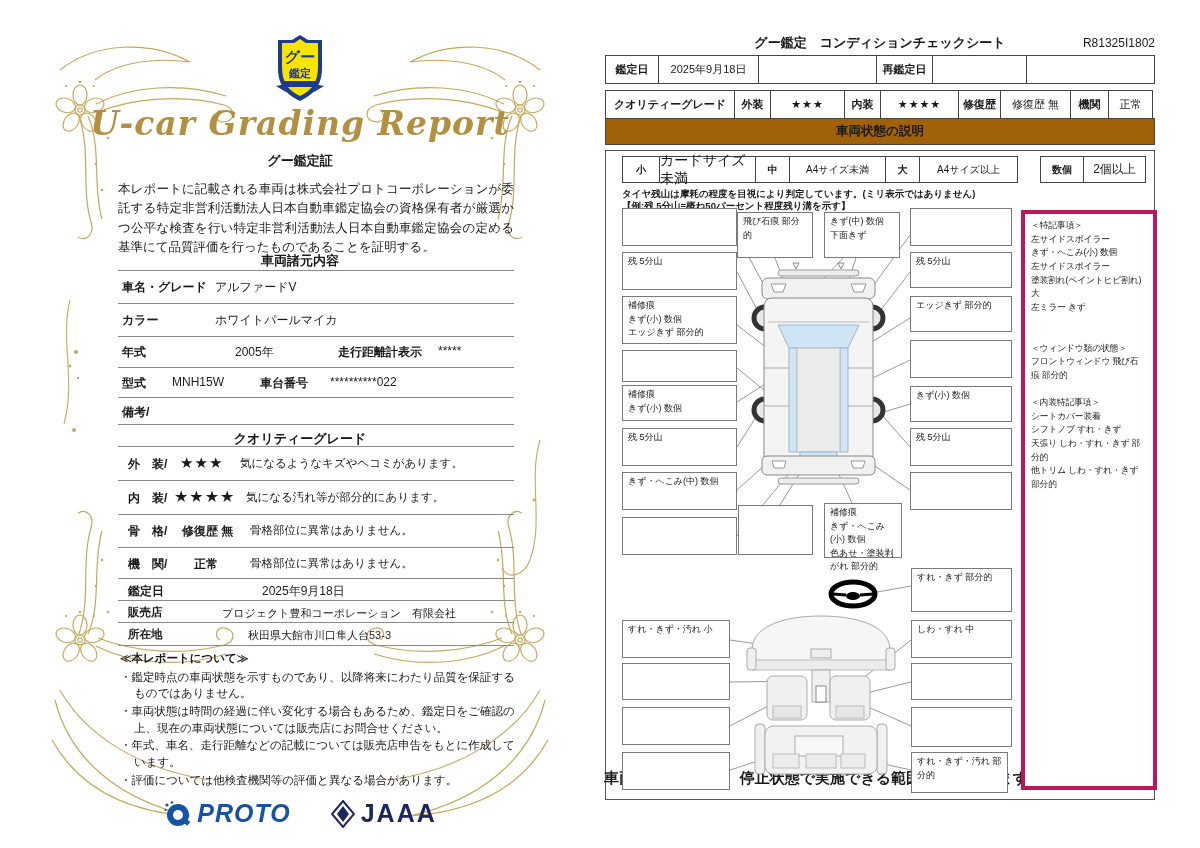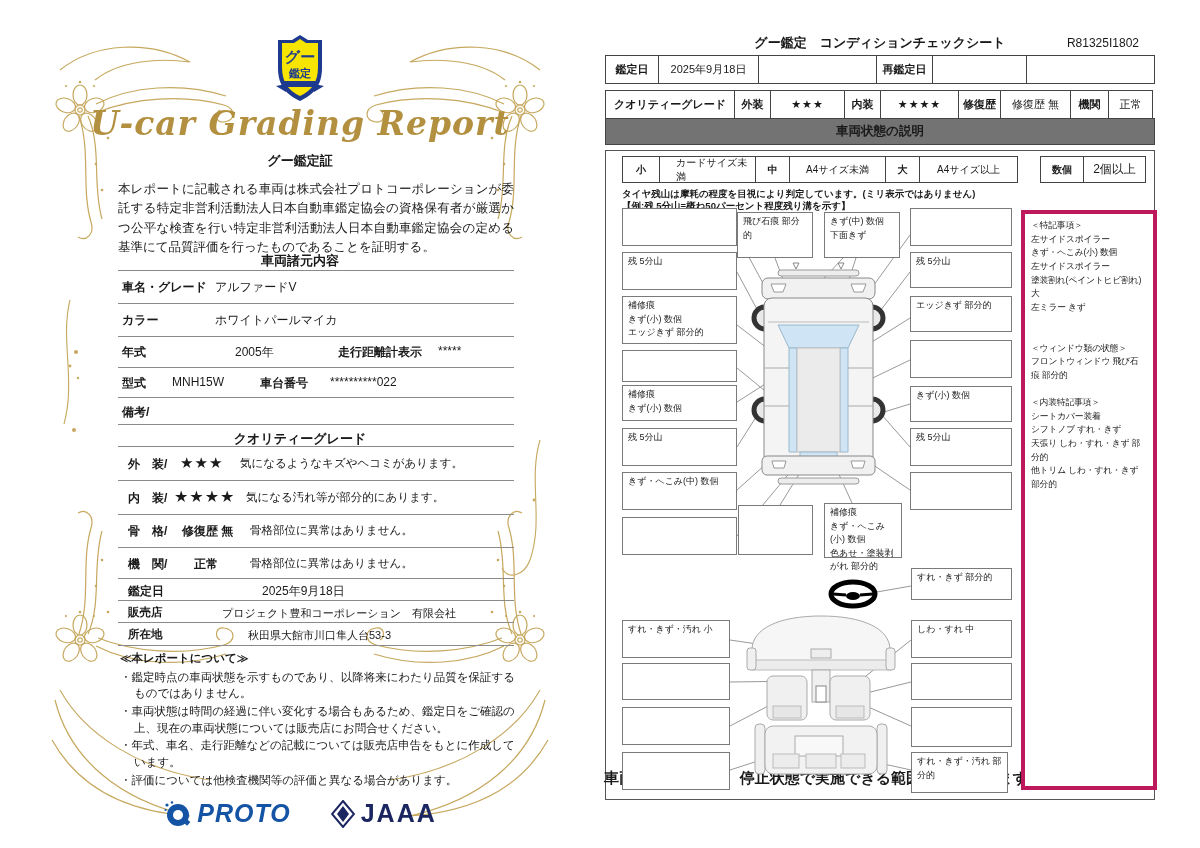--- a/index.html
+++ b/index.html
@@ -29,27 +29,27 @@
   .stars{font-size:15px;letter-spacing:1px;}
   .lp-about{position:absolute;left:120px;top:650px;width:400px;font-family:"Liberation Serif",serif;font-size:11.5px;line-height:1.45;}
   .lp-about .hd{font-weight:bold;margin-bottom:2px;}
   .lp-about .it{padding-left:14px;text-indent:-14px;margin-bottom:1px;}
   .logo-row{position:absolute;left:0;top:799px;width:600px;display:flex;justify-content:center;align-items:flex-start;gap:40px;}
   .logo{display:flex;align-items:center;gap:6px;}
   .proto-txt{font-size:25px;font-weight:bold;font-style:italic;color:#1553a4;letter-spacing:1px;}
   .jaaa-txt{font-size:25px;font-weight:bold;color:#1b2660;letter-spacing:2px;}
   
   .rp-title{position:absolute;left:5px;top:34px;width:550px;text-align:center;font-weight:bold;font-size:13px;}
-  .rp-code{position:absolute;right:61px;top:36px;font-size:12px;margin-left:20px;}
+  .rp-code{position:absolute;right:45px;top:36px;font-size:12px;margin-left:20px;}
   .tbl{position:absolute;display:flex;border:1px solid #444;background:#fff;}
   .tbl .c{border-left:1px solid #444;display:flex;align-items:center;justify-content:center;font-size:11px;box-sizing:border-box;}
   .tbl .c:first-child{border-left:none;}
   .tbl .c.b{font-weight:bold;}
   .secbox{position:absolute;left:5px;top:118px;width:548px;height:25px;border:1px solid #444;
-    display:flex;align-items:center;justify-content:center;font-weight:bold;font-size:12.5px;background:#737373;}
+    display:flex;align-items:center;justify-content:center;font-weight:bold;font-size:12.5px;background:#a16207;}
   .bigbox{position:absolute;left:5px;top:150px;width:548px;height:648px;border:1px solid #555;background:#fff;}
   .tire-note{position:absolute;font-size:9.5px;font-weight:bold;white-space:nowrap;}
   .co{position:absolute;border:1px solid #7a7a7a;background:#fff;font-size:9px;line-height:1.5;
       padding:2px 5px;white-space:pre-line;box-sizing:border-box;z-index:3;}
   .notes-panel{position:absolute;left:421px;top:210px;width:136px;height:580px;border:4px solid #be185d;
       background:#fff;font-size:8.8px;line-height:1.55;padding:5px 6px;white-space:pre-line;box-sizing:border-box;z-index:3;letter-spacing:-0.2px;}
   .rp-footer{position:absolute;left:4px;top:769px;font-size:15px;font-weight:bold;}
   svg text{font-family:"Liberation Sans",sans-serif;}
 </style>
 </head>
@@ -239,21 +239,21 @@
     <div class="c" style="width:70px;">修復歴 無</div>
     <div class="c b" style="width:38px;">機関</div>
     <div class="c" style="width:44px;">正常</div>
   </div>
 
   <div class="secbox">車両状態の説明</div>
   <div class="bigbox"></div>
 
   <div class="tbl" style="left:22px;top:156px;height:25px;">
     <div class="c b" style="width:36px;font-size:10px;">小</div>
-    <div class="c" style="width:96px;font-size:10px;padding-left:16px;">カードサイズ未満</div>
+    <div class="c" style="width:96px;font-size:14px;">カードサイズ未満</div>
     <div class="c b" style="width:34px;font-size:10px;">中</div>
     <div class="c" style="width:96px;font-size:10px;">A4サイズ未満</div>
     <div class="c b" style="width:34px;font-size:10px;">大</div>
     <div class="c" style="width:98px;font-size:10px;">A4サイズ以上</div>
   </div>
   <div class="tbl" style="left:440px;top:156px;height:25px;">
     <div class="c b" style="width:42px;font-size:10px;">数個</div>
     <div class="c" style="width:62px;font-size:12px;">2個以上</div>
   </div>
 
@@ -389,21 +389,21 @@
 
 ＜ウィンドウ類の状態＞
 フロントウィンドウ 飛び石痕 部分的
 
 ＜内装特記事項＞
 シートカバー装着
 シフトノブ すれ・きず
 天張り しわ・すれ・きず 部分的
 他トリム しわ・すれ・きず 部分的</div>
 
-  <div class="co" style="left:311px;top:568px;width:101px;height:32px;">すれ・きず 部分的</div>
+  <div class="co" style="left:311px;top:568px;width:101px;height:44px;">すれ・きず 部分的</div>
   <div class="co" style="left:22px;top:620px;width:108px;height:38px;">すれ・きず・汚れ 小</div>
   <div class="co" style="left:22px;top:663px;width:108px;height:37px;"></div>
   <div class="co" style="left:22px;top:707px;width:108px;height:38px;"></div>
   <div class="co" style="left:22px;top:752px;width:108px;height:38px;"></div>
   <div class="co" style="left:311px;top:620px;width:101px;height:38px;">しわ・すれ 中</div>
   <div class="co" style="left:311px;top:663px;width:101px;height:37px;"></div>
   <div class="co" style="left:311px;top:707px;width:101px;height:40px;"></div>
   <div class="co" style="left:311px;top:752px;width:97px;height:41px;">すれ・きず・汚れ 部分的</div>
 
   <div class="rp-footer">車両状態の確認は、停止状態で実施できる範囲で行っています。</div>

